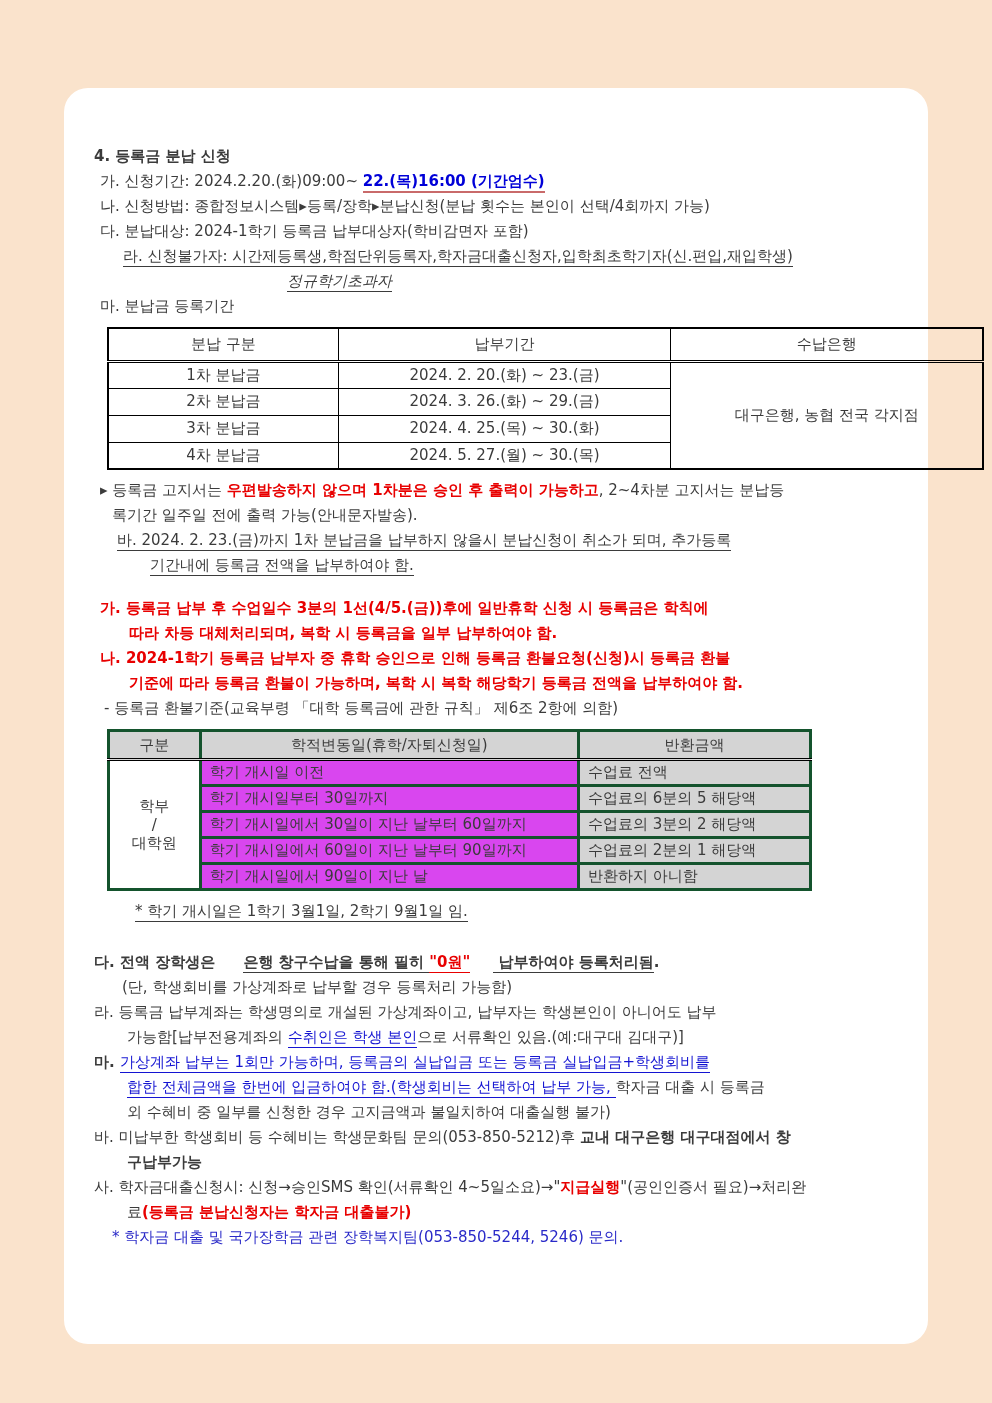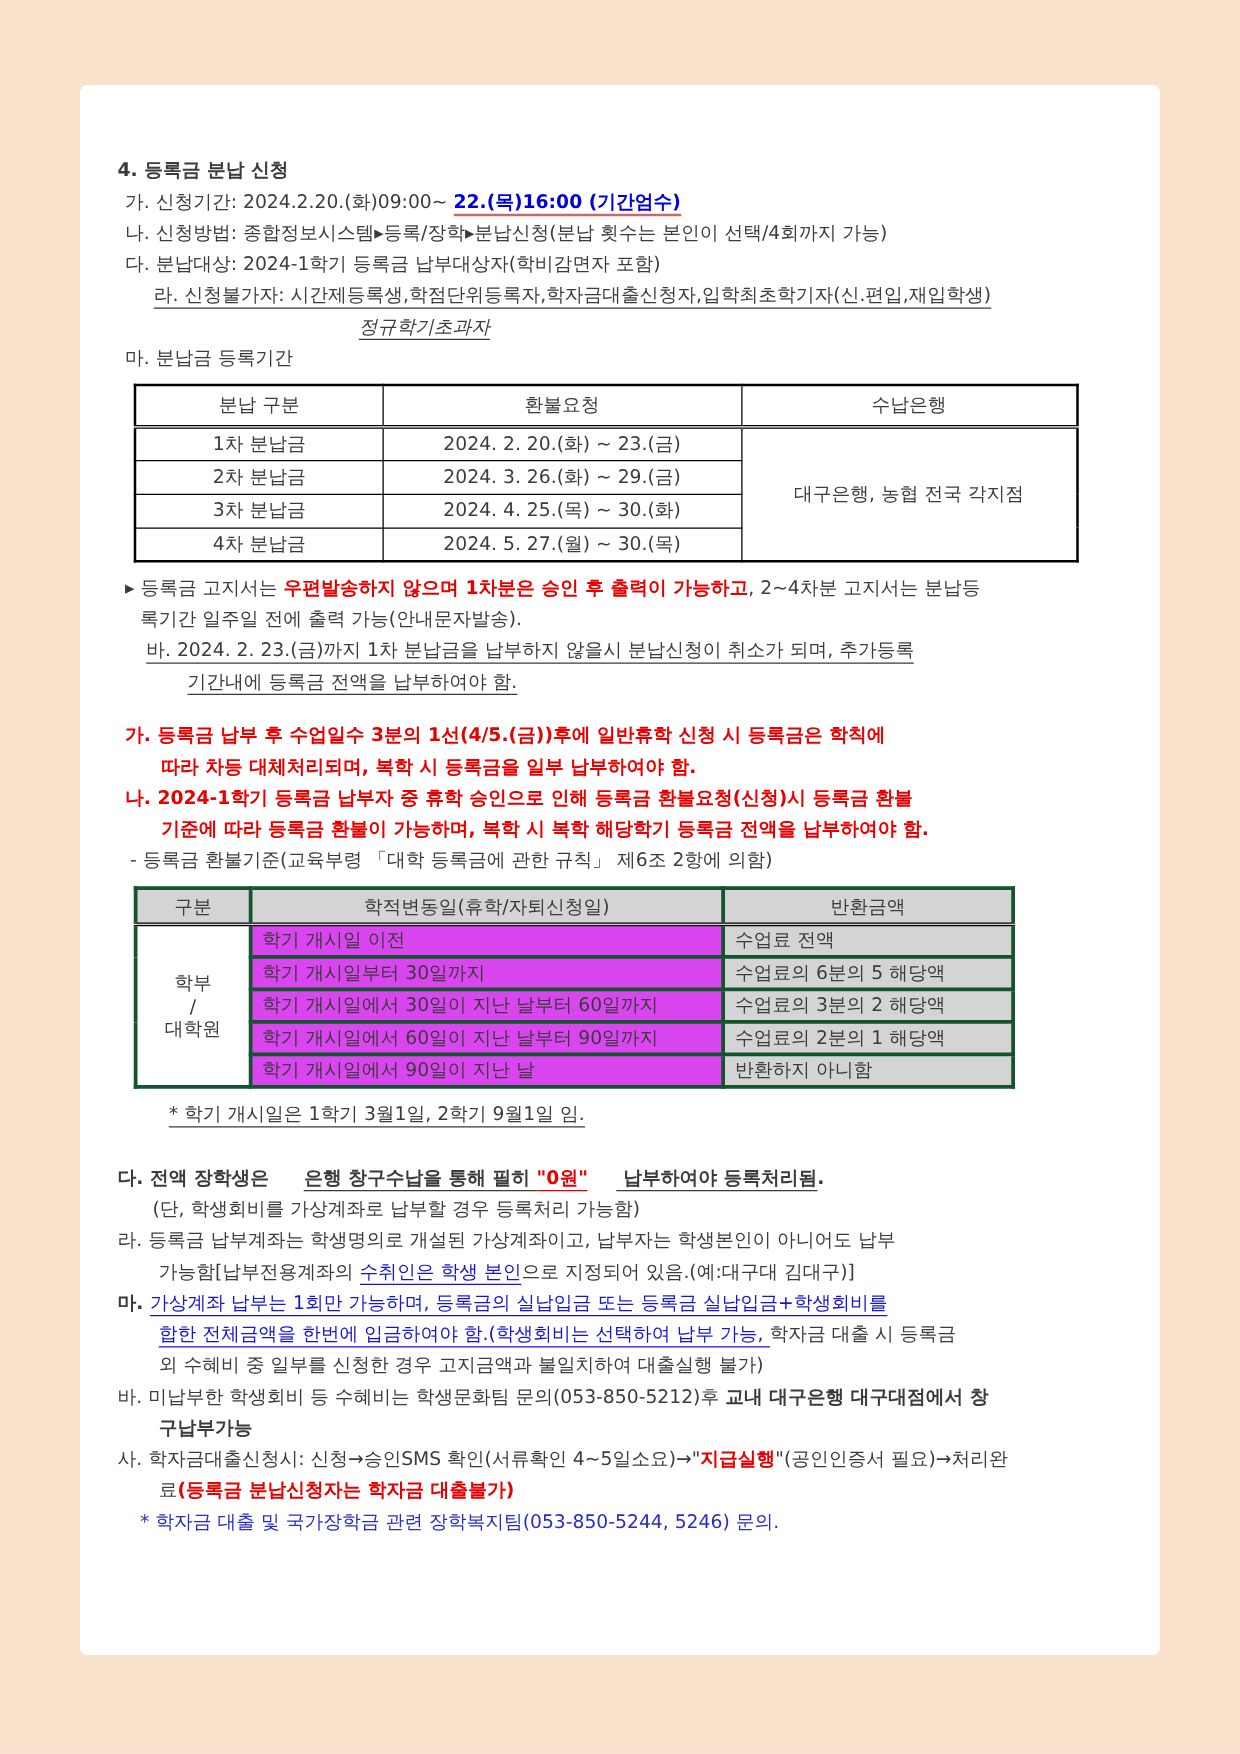--- a/index.html
+++ b/index.html
@@ -4,23 +4,23 @@
 <style>
   * { margin:0; padding:0; box-sizing:border-box; }
   html,body { width:992px; height:1403px; }
   body {
     font-family:"DejaVu Sans","Liberation Sans",sans-serif;
     background:#fae3cc;
     position:relative;
     overflow:hidden;
   }
   .card {
-    position:absolute; left:64px; top:68px;
+    position:absolute; left:64px; top:88px;
     width:864px; height:1256px;
-    background:#ffffff; border-radius:6px;
+    background:#ffffff; border-radius:24px;
     padding:56px 28px 0 30px;
   }
   .line {
     font-size:15px; color:#3b3b3b;
     line-height:25px; height:25px;
     white-space:nowrap;
   }
   .bold { font-weight:bold; }
   .title4 { font-weight:bold; color:#3b3b3b; }
   .title5 { font-weight:bold; color:#1b1b86; }
@@ -38,21 +38,21 @@
   .blue-em {
     color:#0000d8; font-weight:bold;
     border-bottom:2px solid #c96a6a; padding-bottom:1px;
   }
   .star-blue { color:#2a2ac8; }
   .gap-s { height:8px; }
   .gap-m { height:18px; }
   .gap-l { height:26px; }
 
   table { border-collapse:collapse; margin-left:13px; }
-  .tbl1 { width:756px; }
+  .tbl1 { width:877px; }
   .tbl1 th, .tbl1 td {
     border:1px solid #000; font-size:15px; color:#3b3b3b;
     text-align:center; font-weight:normal;
   }
   .tbl1 { border:2px solid #000; }
   .tbl1 thead th { height:33px; border-bottom:3px double #000; }
   .tbl1 tbody td { height:27px; }
   .tbl2 { width:705px; border:2px solid #000; }
   .tbl2 th, .tbl2 td {
     border:3px solid #14532d; font-size:15px; color:#3b3b3b;
@@ -80,21 +80,21 @@
 
   <table class="tbl1">
     <colgroup>
         <col style="width:191px">
         <col style="width:276px">
         <col style="width:259px">
       </colgroup>
     <thead>
       <tr>
         <th>분납 구분</th>
-        <th>환불요청</th>
+        <th>납부기간</th>
         <th>수납은행</th>
       </tr>
     </thead>
     <tbody>
       <tr>
         <td>1차 분납금</td>
         <td>2024. 2. 20.(화) ~ 23.(금)</td>
         <td rowspan="4">대구은행, 농협 전국 각지점</td>
       </tr>
       <tr>
@@ -174,21 +174,21 @@
   <div class="gap-s"></div>
 
   <div class="line ind-sm"><span class="u">* 학기 개시일은 1학기 3월1일, 2학기 9월1일 임.</span></div>
 
   <div class="gap-l"></div>
 
   <div class="line bold"><span>다. 전액 장학생은 </span><span class="u">은행 창구수납을 통해 필히 </span><span class="red u-red">"0원"</span><span class="u"> 납부하여야 등록처리됨</span><span>.</span></div>
   <div class="line ind-md">(단, 학생회비를 가상계좌로 납부할 경우 등록처리 가능함)</div>
 
   <div class="line">라. 등록금 납부계좌는 학생명의로 개설된 가상계좌이고, 납부자는 학생본인이 아니어도 납부</div>
-  <div class="line ind-lg"><span>가능함[납부전용계좌의 </span><span class="blue-link">수취인은 학생 본인</span><span>으로 지정되어 있음.(예:대구대 김대구)]</span></div>
+  <div class="line ind-lg"><span>가능함[납부전용계좌의 </span><span class="blue-link">수취인은 학생 본인</span><span>으로 서류확인 있음.(예:대구대 김대구)]</span></div>
 
   <div class="line bold"><span>마. </span><span class="blue-link" style="font-weight:normal">가상계좌 납부는 1회만 가능하며, 등록금의 실납입금 또는 등록금 실납입금+학생회비를</span></div>
   <div class="line ind-lg"><span class="blue-link">합한 전체금액을 한번에 입금하여야 함.(학생회비는 선택하여 납부 가능, </span><span>학자금 대출 시 등록금</span></div>
   <div class="line ind-lg">외 수혜비 중 일부를 신청한 경우 고지금액과 불일치하여 대출실행 불가)</div>
 
   <div class="line"><span>바. 미납부한 학생회비 등 수혜비는 학생문화팀 문의(053-850-5212)후 </span><span class="bold">교내 대구은행 대구대점에서 창</span></div>
   <div class="line ind-lg bold">구납부가능</div>
 
   <div class="line"><span>사. 학자금대출신청시: 신청→승인SMS 확인(서류확인 4~5일소요)→"</span><span class="red">지급실행</span><span>"(공인인증서 필요)→처리완</span></div>
   <div class="line ind-lg"><span>료</span><span class="red">(등록금 분납신청자는 학자금 대출불가)</span></div>

